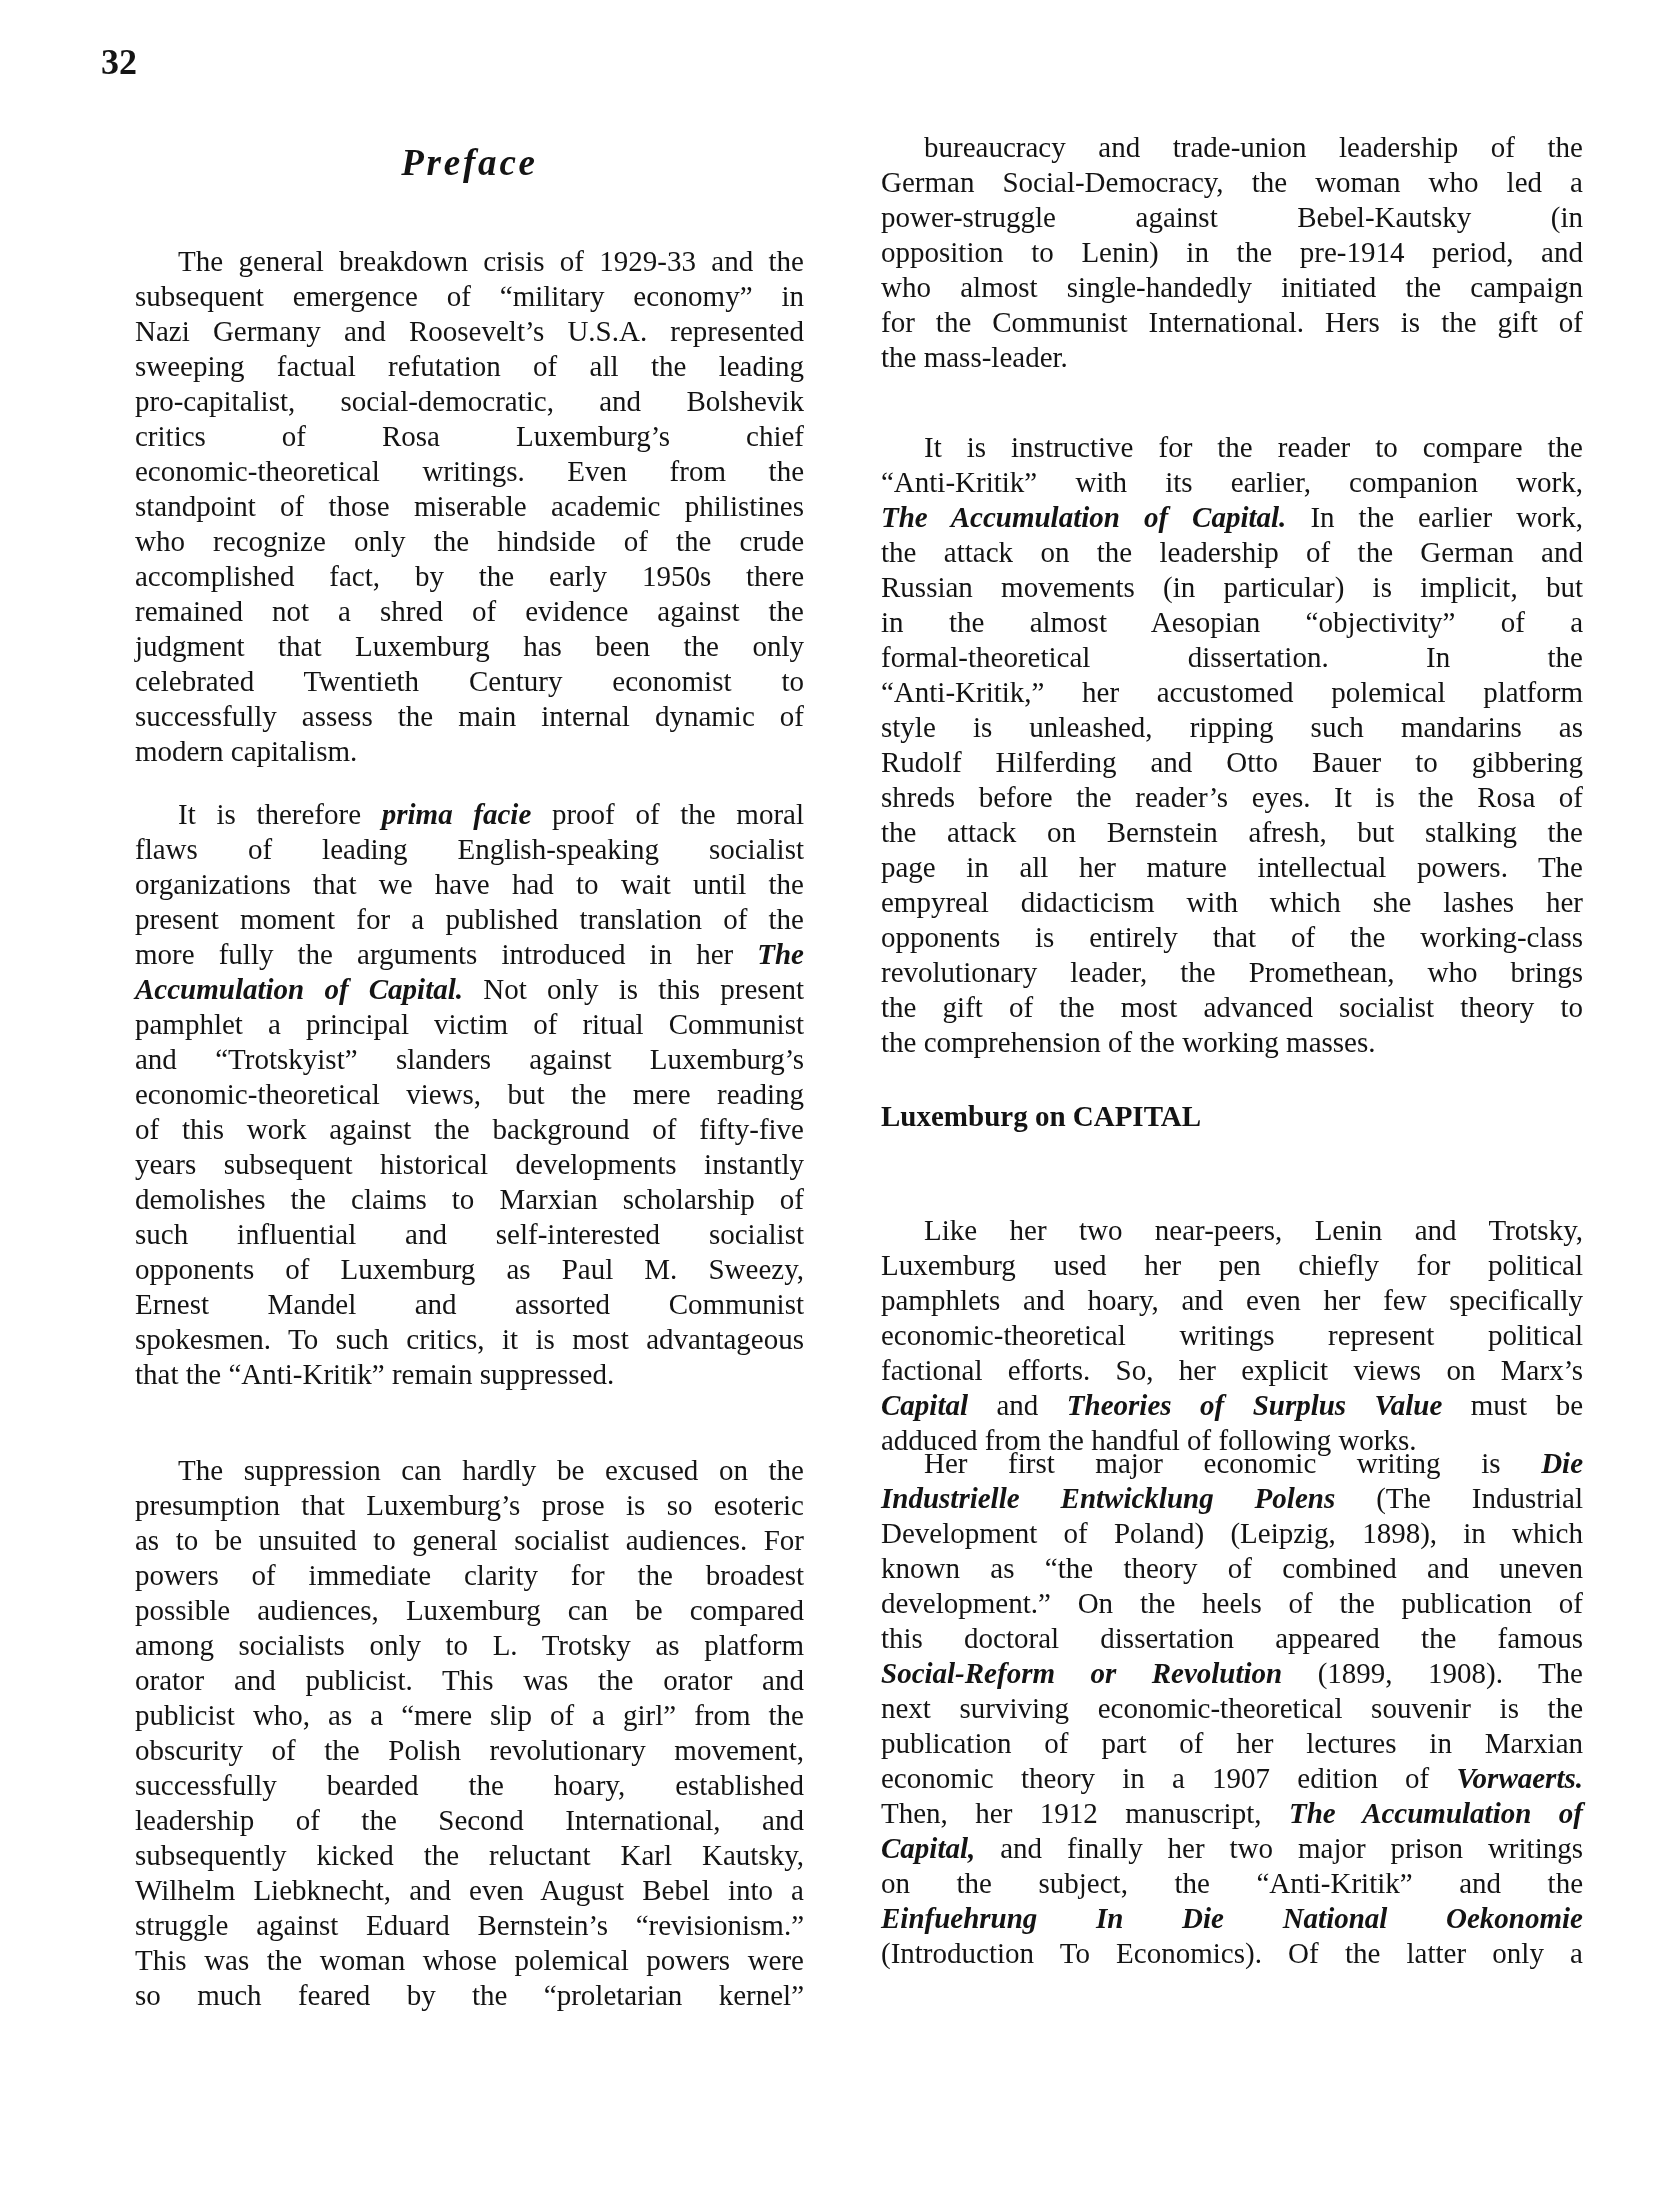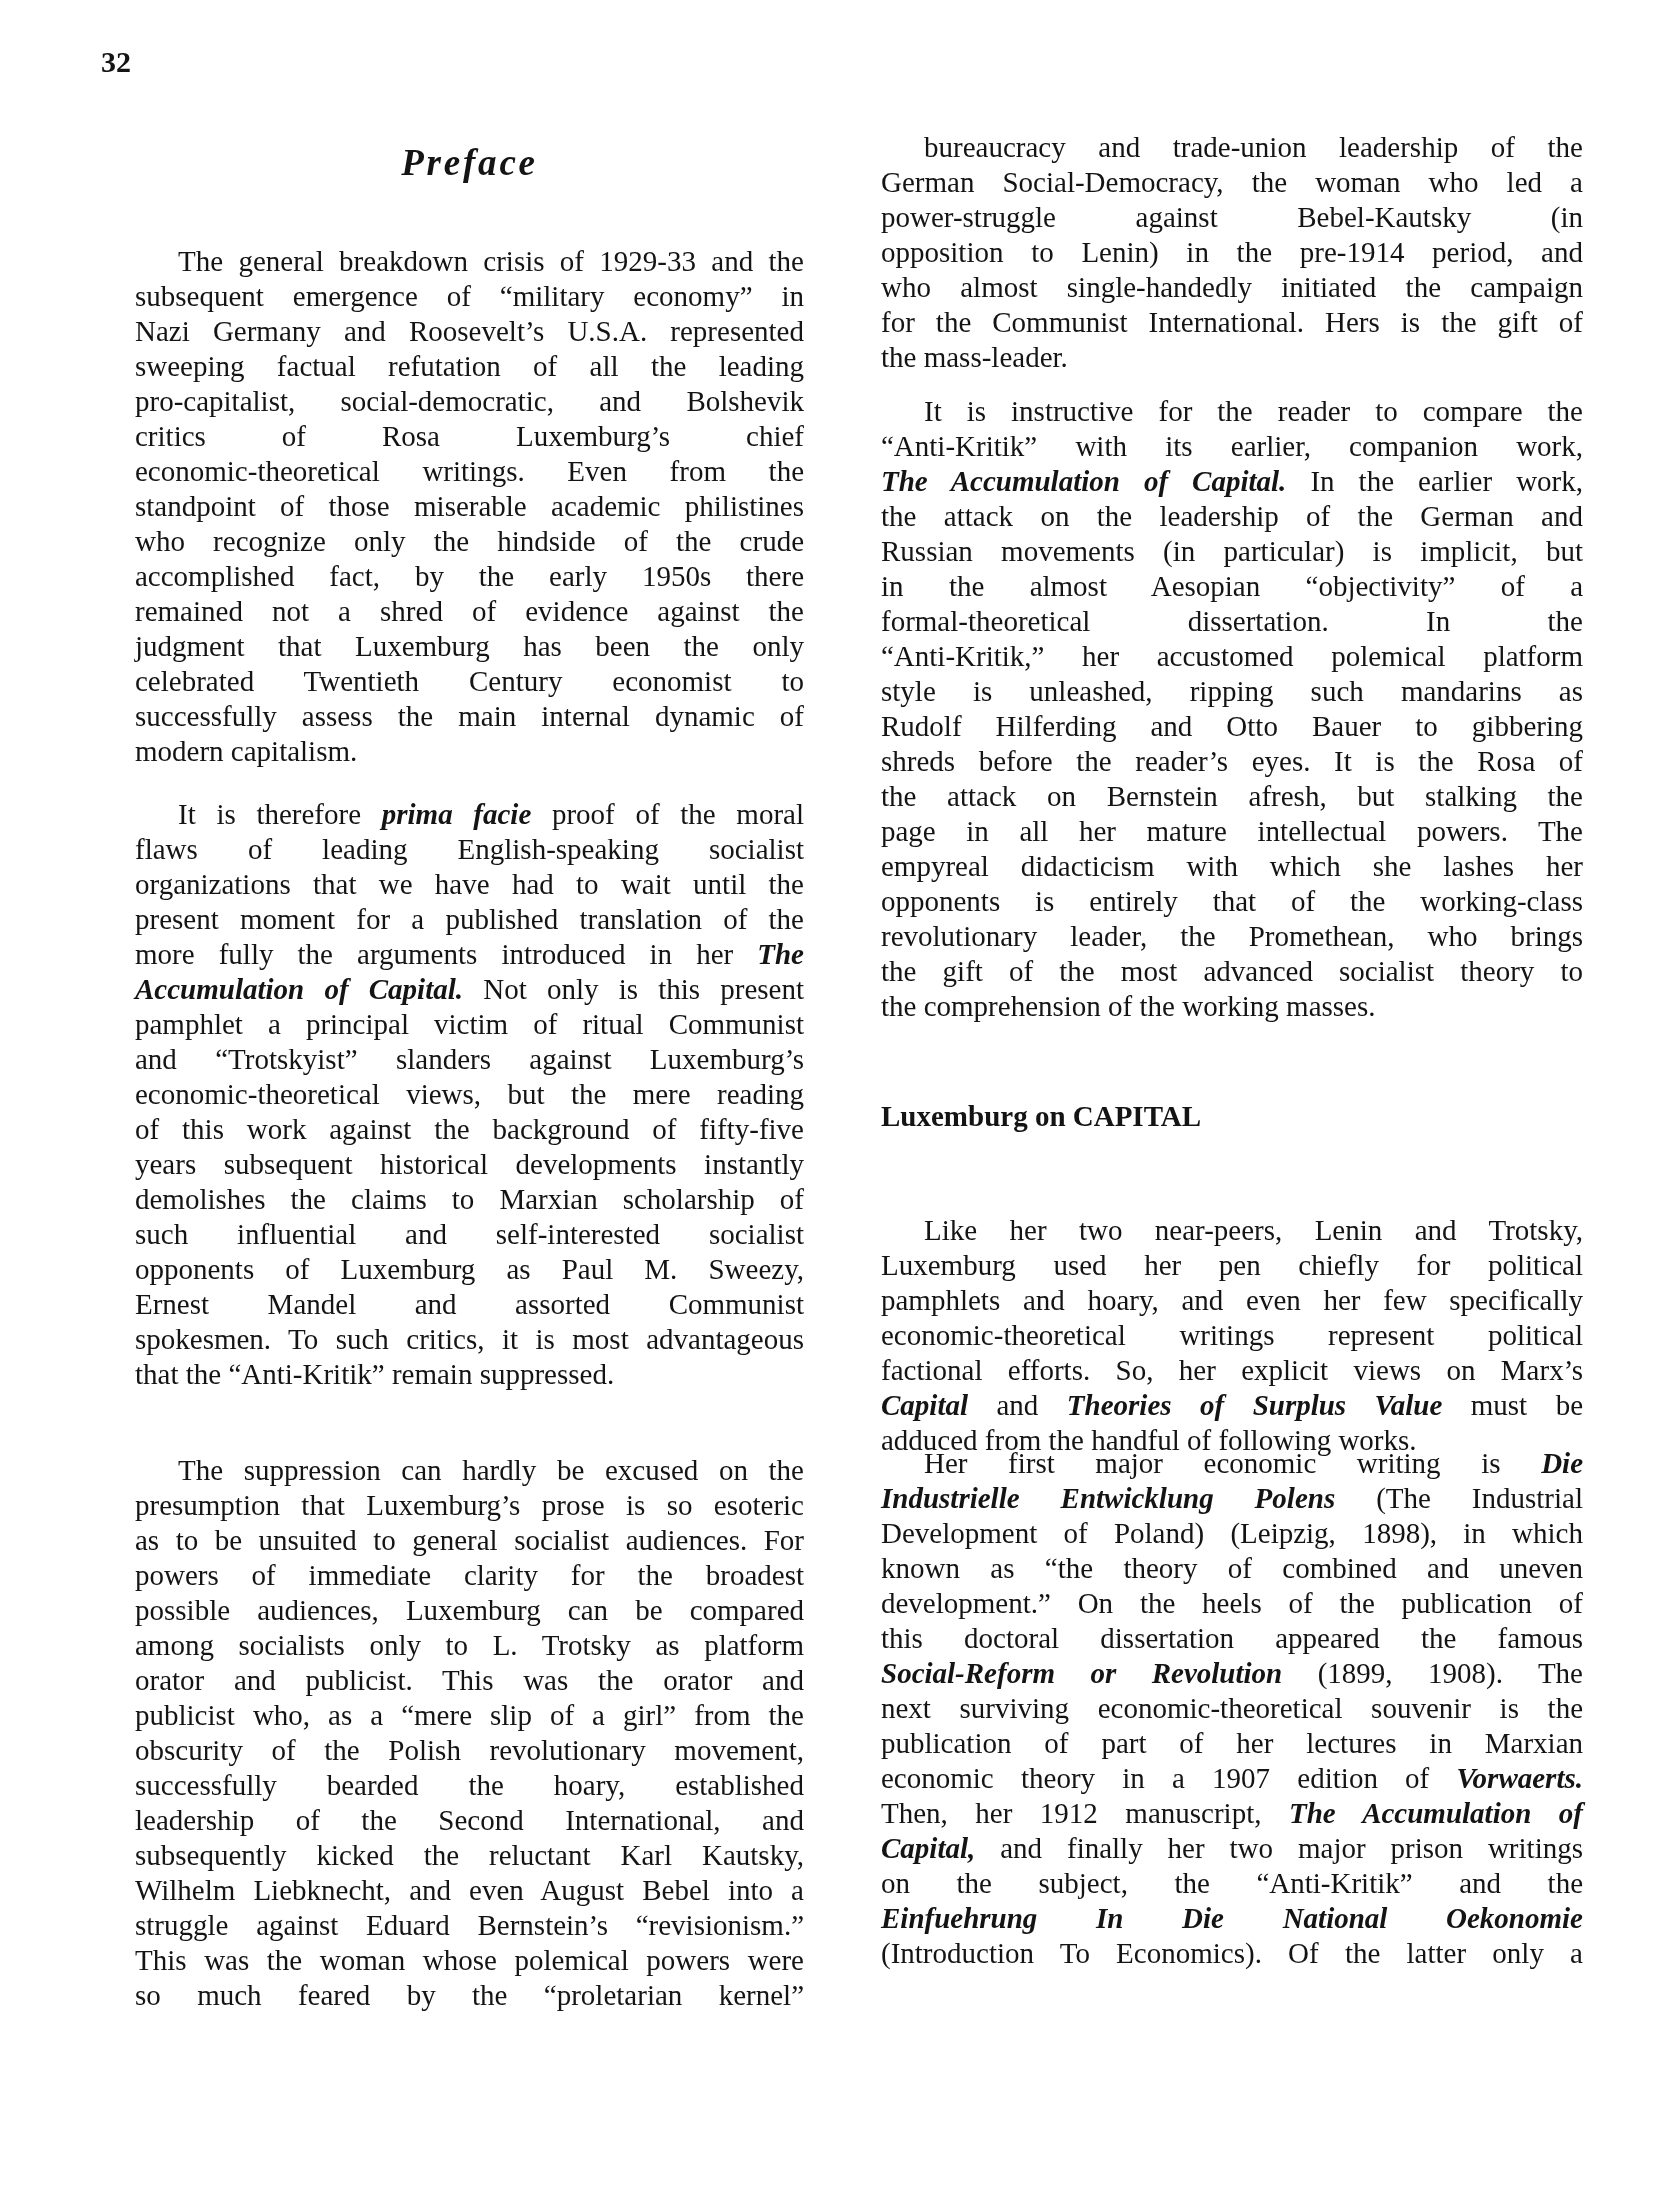--- a/index.html
+++ b/index.html
@@ -12,21 +12,21 @@
     height: 2205px;
     position: relative;
     overflow: hidden;
     font-family: "Liberation Serif", "DejaVu Serif", serif;
     color: #141414;
   }
   .page-number {
     position: absolute;
     left: 101px;
     top: 45px;
-    font-size: 30px;
+    font-size: 36px;
     font-weight: bold;
     line-height: 34px;
     letter-spacing: 0px;
   }
   .page-title {
     position: absolute;
     left: 135px;
     width: 669px;
     top: 131px;
     text-align: center;
@@ -143,21 +143,21 @@
 <div class="column col-right">
   <div class="para" style="top:130px;">
       <div class="line indent"><span>bureaucracy and trade-union leadership of the</span></div>
       <div class="line"><span>German Social-Democracy, the woman who led a</span></div>
       <div class="line"><span>power-struggle against Bebel-Kautsky (in</span></div>
       <div class="line"><span>opposition to Lenin) in the pre-1914 period, and</span></div>
       <div class="line"><span>who almost single-handedly initiated the campaign</span></div>
       <div class="line"><span>for the Communist International. Hers is the gift of</span></div>
       <div class="line last"><span>the mass-leader.</span></div>
     </div>
-  <div class="para" style="top:394px;">
+  <div class="para" style="top:430px;">
       <div class="line indent"><span>It is instructive for the reader to compare the</span></div>
       <div class="line"><span>“Anti-Kritik” with its earlier, companion work,</span></div>
       <div class="line"><span class="seg-bold">The Accumulation of Capital.</span><span> In the earlier work,</span></div>
       <div class="line"><span>the attack on the leadership of the German and</span></div>
       <div class="line"><span>Russian movements (in particular) is implicit, but</span></div>
       <div class="line"><span>in the almost Aesopian “objectivity” of a</span></div>
       <div class="line"><span>formal-theoretical dissertation. In the</span></div>
       <div class="line"><span>“Anti-Kritik,” her accustomed polemical platform</span></div>
       <div class="line"><span>style is unleashed, ripping such mandarins as</span></div>
       <div class="line"><span>Rudolf Hilferding and Otto Bauer to gibbering</span></div>

